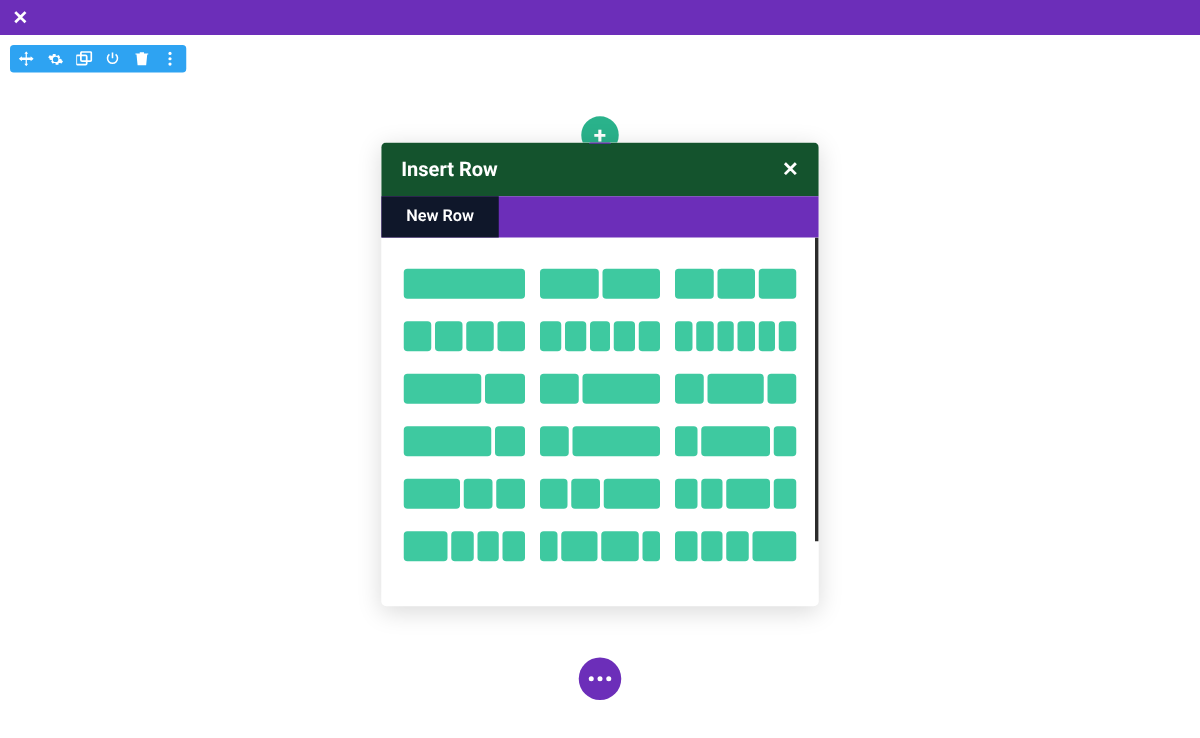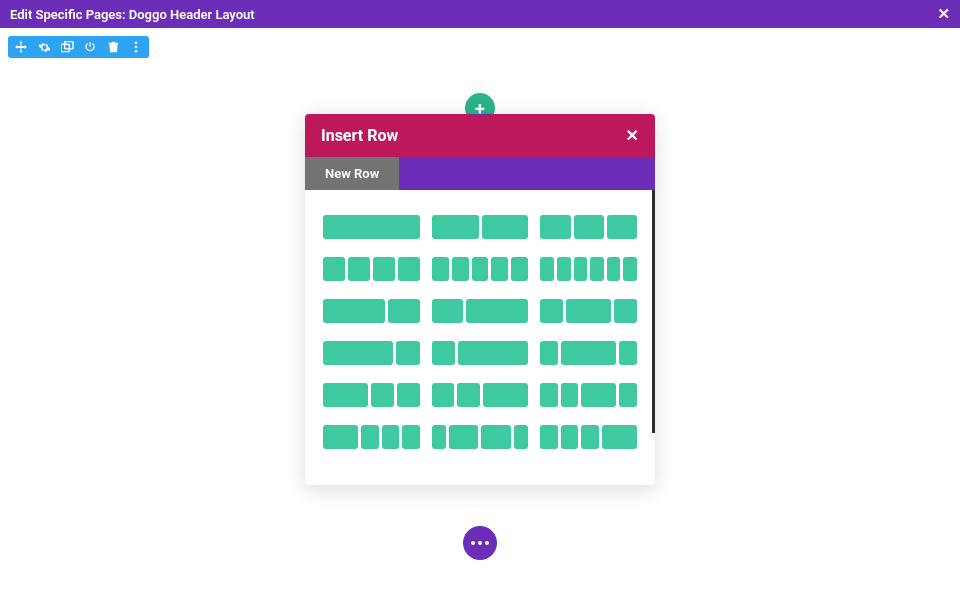--- a/index.html
+++ b/index.html
@@ -84,40 +84,40 @@
   content: "";
   position: absolute;
   top: -8px;
   left: 50%;
   transform: translateX(-50%);
   border-left: 9px solid transparent;
   border-right: 9px solid transparent;
   border-bottom: 9px solid #6c2eb9;
 }
 .modal-header {
-  background: #be185d;
+  background: #14532d;
   color: #fff;
   display: flex;
   align-items: center;
   justify-content: space-between;
   padding: 12px 16px;
 }
 .modal-title { font-size: 16px; font-weight: 700; }
 .modal-close { font-size: 16px; font-weight: 700; cursor: pointer; }
 .tabs { display: flex; background: #6c2eb9; }
 .tab {
   flex: 0 0 auto;
   padding: 9px 20px;
   font-size: 13px;
   font-weight: 600;
   color: #fff;
   cursor: pointer;
 }
 .tab.active {
-  background: #737373;
+  background: #0f172a;
 }
 .tab.library-tab {
   padding-left: 26px;
   padding-right: 26px;
 }
 .grid-wrap {
   height: 295px;
   overflow: hidden;
   position: relative;
   padding: 25px 18px 10px 18px;
@@ -160,21 +160,20 @@
   cursor: pointer;
 }
 .dots-btn span {
   width: 4px; height: 4px; background: #fff; border-radius: 50%;
 }
 </style>
 </head>
 <body>
 
 <div class="topbar">
-  <div class="topbar-title">Edit Specific Pages: Doggo Header Layout</div>
   <div class="topbar-close">✕</div>
 </div>
 
 <div class="toolbar">
   <div class="ticon">
     <svg width="12" height="12" viewBox="0 0 12 12">
         <path d="M6 0 L7.5 2 H6.5 V5 H9.5 V4 L12 6 L9.5 8 V7 H6.5 V10 H7.5 L6 12 L4.5 10 H5.5 V7 H2.5 V8 L0 6 L2.5 4 V5 H5.5 V2 H4.5 Z" fill="#fff"></path>
       </svg>
   </div>
   <div class="ticon">

